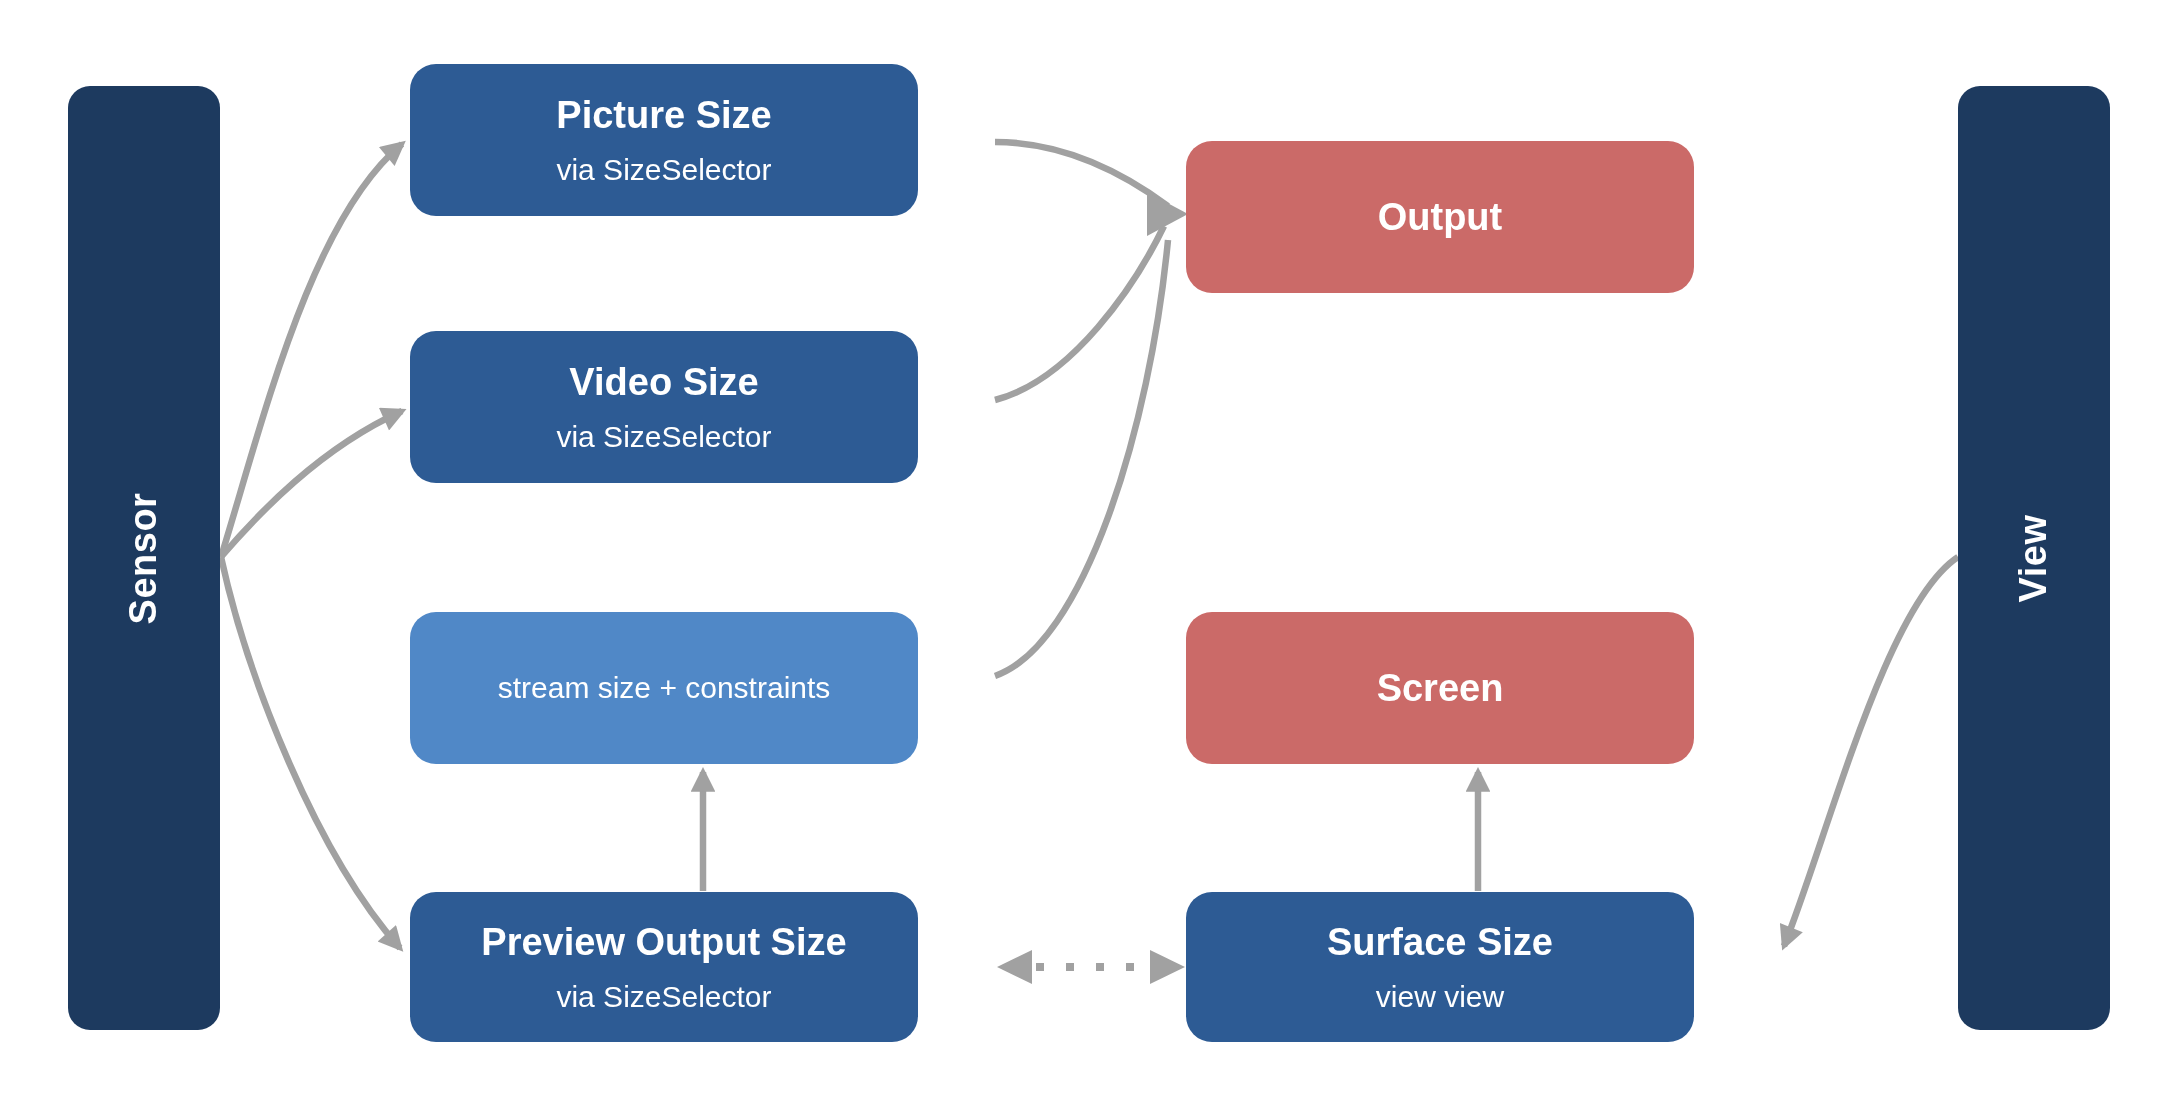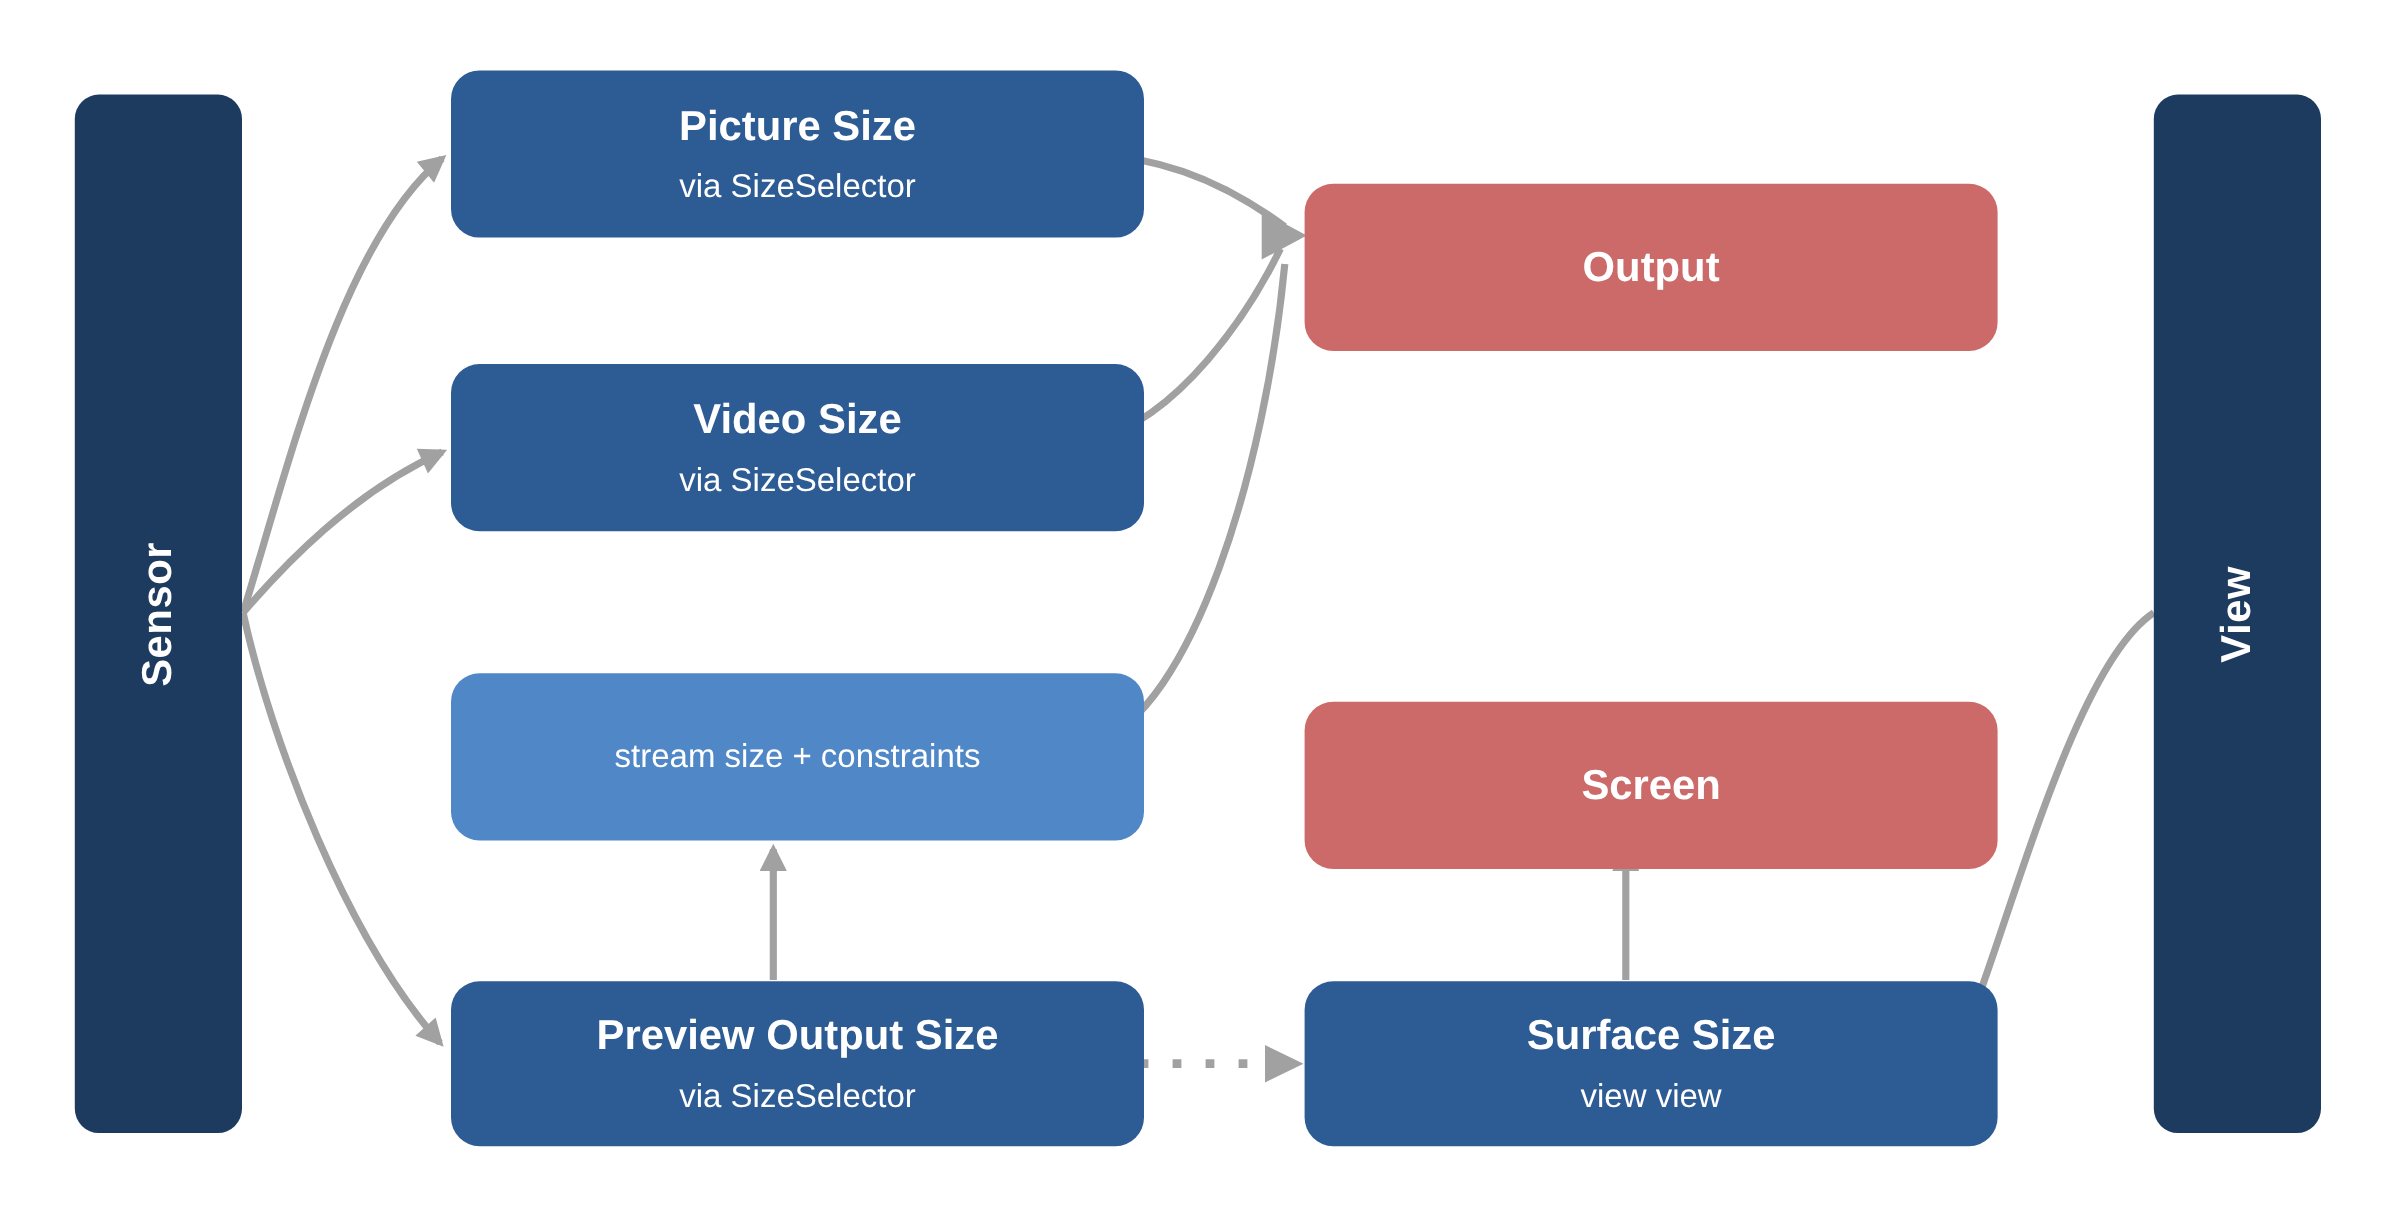--- a/index.html
+++ b/index.html
@@ -32,29 +32,29 @@
   }
   .lane .lane-label{
     transform:rotate(-90deg);
     color:var(--text);font-size:38px;font-weight:700;letter-spacing:.5px;
     white-space:nowrap;
   }
   .lane.sensor{left:68px;}
   .lane.view{left:1958px;}
 
   .node{
-    position:absolute;width:630px;height:152px;border-radius:26px;z-index:2;
+    position:absolute;width:508px;height:152px;border-radius:26px;z-index:2;
     display:flex;flex-direction:column;align-items:center;justify-content:center;
     color:var(--text);text-align:center;gap:16px;
   }
   .node .node-title{font-size:38px;font-weight:700;line-height:44px;}
   .node .node-subtitle{font-size:30px;font-weight:400;line-height:34px;}
   .node.blue{background:var(--node-blue);}
   .node.light-blue{background:var(--node-light-blue);}
-  .node.red{background:var(--node-red);margin-top:26px;}
+  .node.red{background:var(--node-red);}
 
   .node.picture{left:410px;top:64px;}
   .node.video{left:410px;top:331px;}
   .node.snapshot{left:410px;top:612px;}
   .node.preview{left:410px;top:892px;height:150px;}
   .node.output{left:1186px;top:141px;}
   .node.screen{left:1186px;top:612px;}
   .node.surface{left:1186px;top:892px;height:150px;}
 </style>
 </head>

